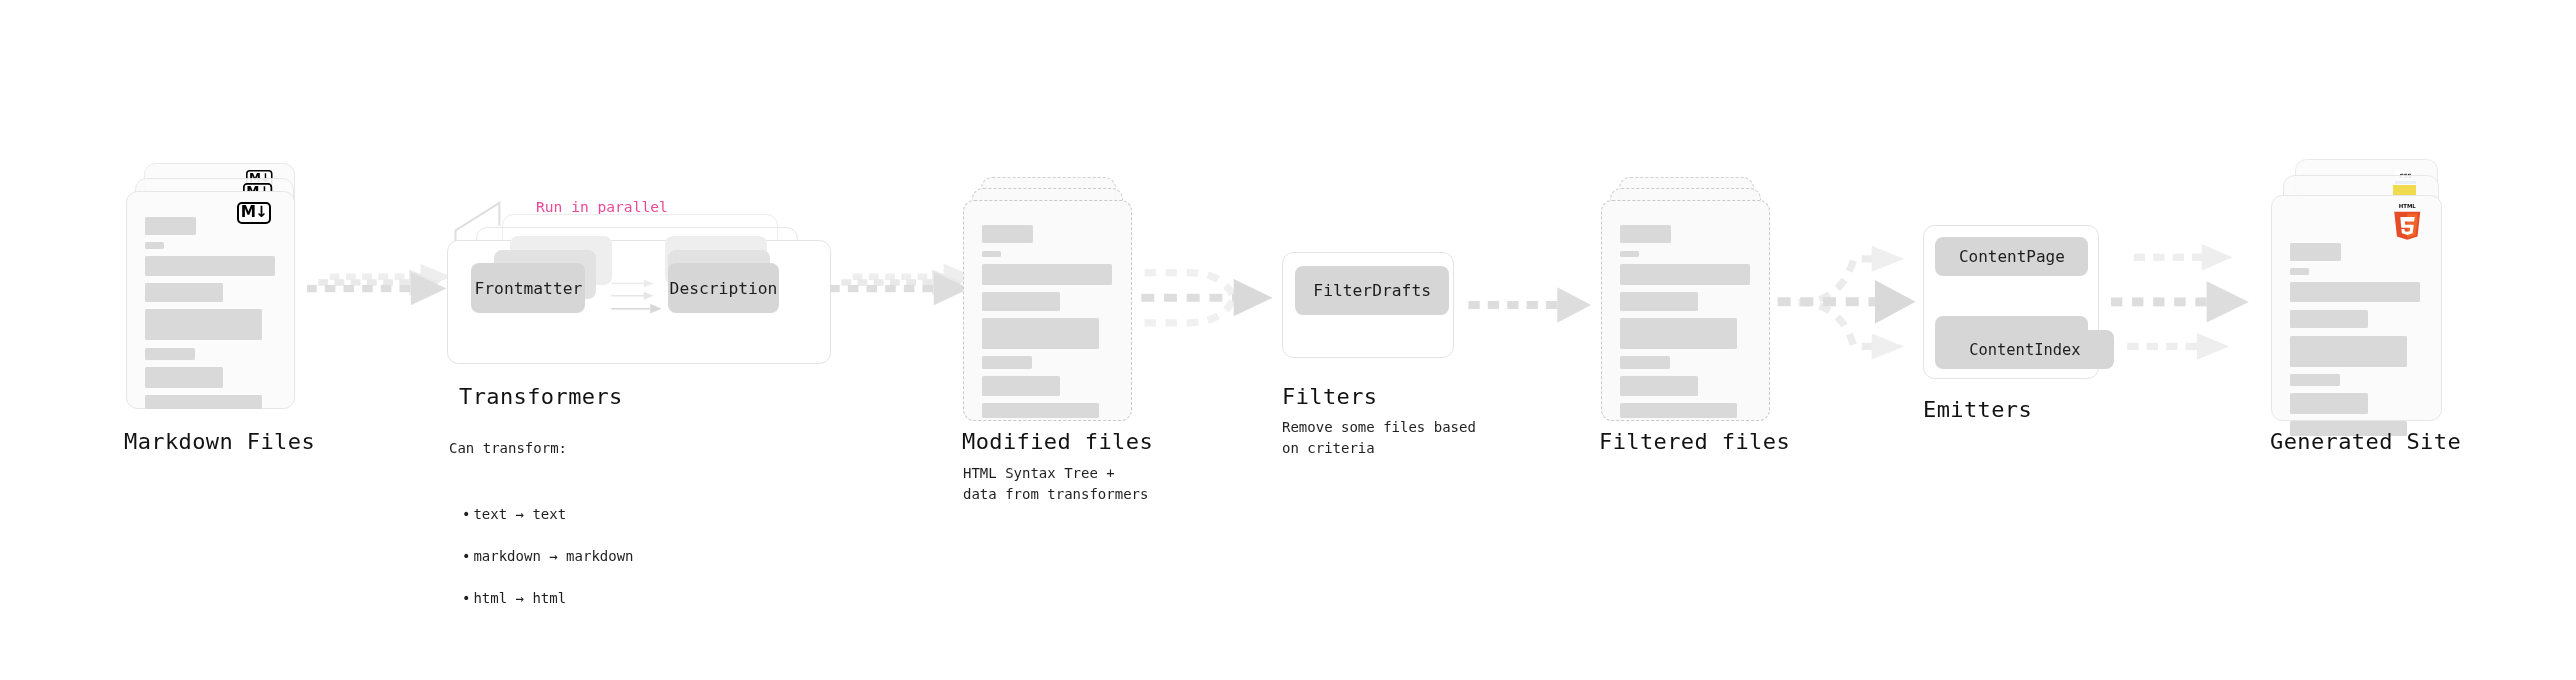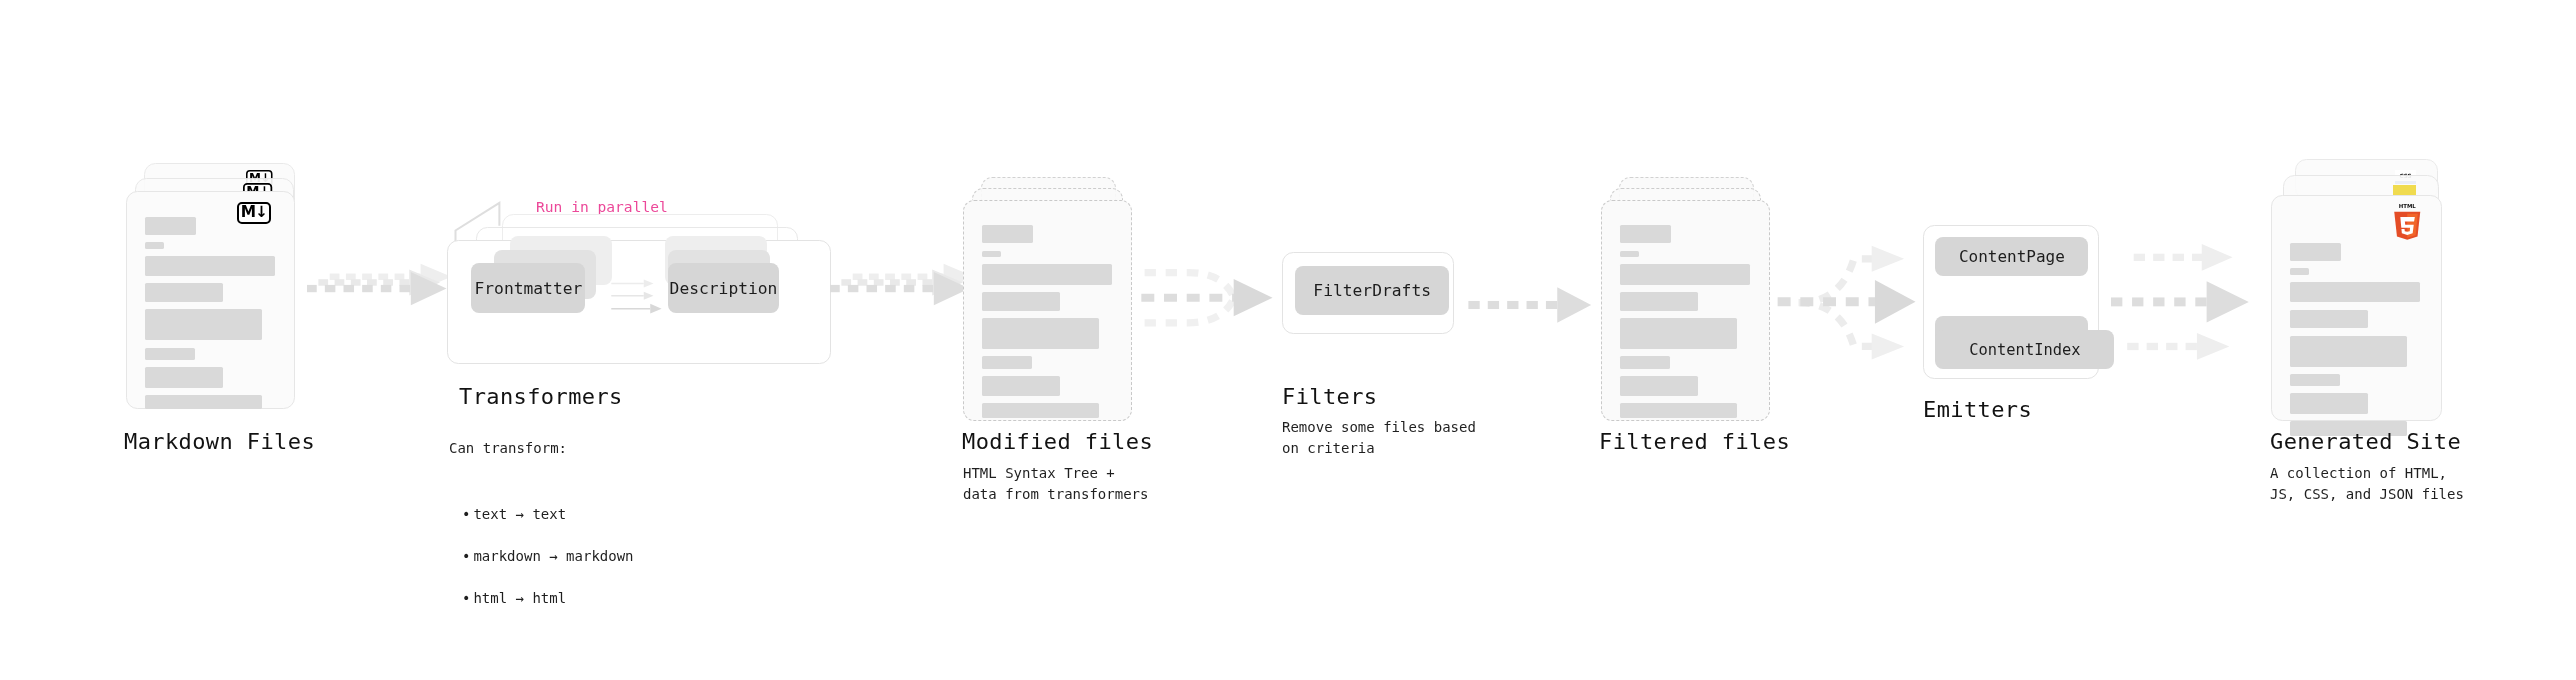--- a/index.html
+++ b/index.html
@@ -260,21 +260,21 @@
 
   <svg class="abs" style="left:1138px;top:258px;" width="146" height="81" viewBox="0 0 180 100">
     <g fill="none" stroke-linecap="butt">
       <path d="M8 18 H62 Q104 18 118 48" stroke="#f0f0f0" stroke-width="9" stroke-dasharray="14 12"></path>
       <path d="M8 80 H62 Q104 80 118 50" stroke="#f0f0f0" stroke-width="9" stroke-dasharray="14 12"></path>
       <path d="M4 49 H120" stroke="#dddddd" stroke-width="10" stroke-dasharray="16 12"></path>
     </g>
     <polygon points="118,26 166,49 118,72" fill="#d9d9d9"></polygon>
   </svg>
 
-  <div class="gbox" style="left:1282px;top:252px;width:172px;height:82px;">
+  <div class="gbox" style="left:1282px;top:252px;width:172px;height:106px;">
     <div class="pill" style="left:12.2px;top:13px;width:154px;height:49px;">
         <span>FilterDrafts</span>
       </div>
   </div>
 
   <div class="title" style="left:1282px;top:384px;">Filters</div>
   <div class="sub" style="left:1282px;top:417px;">Remove some files based
 on criteria</div>
 
   <svg class="abs" style="left:1468px;top:284px;" width="130" height="42" viewBox="0 0 160 52">
@@ -384,17 +384,15 @@
 
     <svg class="badge html5-badge" style="left:120px;top:44px;" viewBox="0 0 60 72">
       <text x="30" y="10" text-anchor="middle" font-size="10" font-weight="bold" font-family="'DejaVu Sans','Liberation Sans',sans-serif" fill="#111">HTML</text>
       <path d="M6 16 L11 62 L30 68 L49 62 L54 16 Z" fill="#e44d26"></path>
       <path d="M30 20 V64 L45.5 59.5 L49.5 20 Z" fill="#f16529"></path>
       <path d="M16 26 H44 L42.6 34 H25.5 L26.3 40 H42 L40 56 L30 59 L20 56 L19.3 48 H25 L25.4 52 L30 53.3 L34.6 52 L35.2 45.5 H19 L17.2 26 Z" fill="#fff"></path>
     </svg>
   </div>
 
   <div class="title" style="left:2270px;top:429px;">Generated Site</div>
-  <div class="sub" style="left:2270px;top:463px;">A collection of HTML,
-JS, CSS, and JSON files</div>
 
 </div>
 
 
 </body></html>

